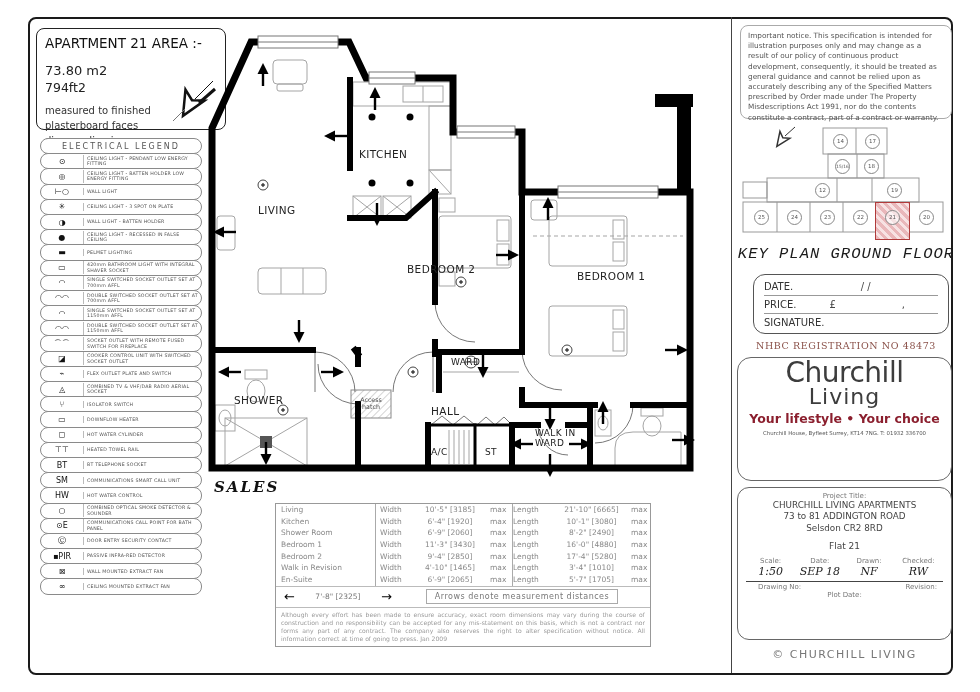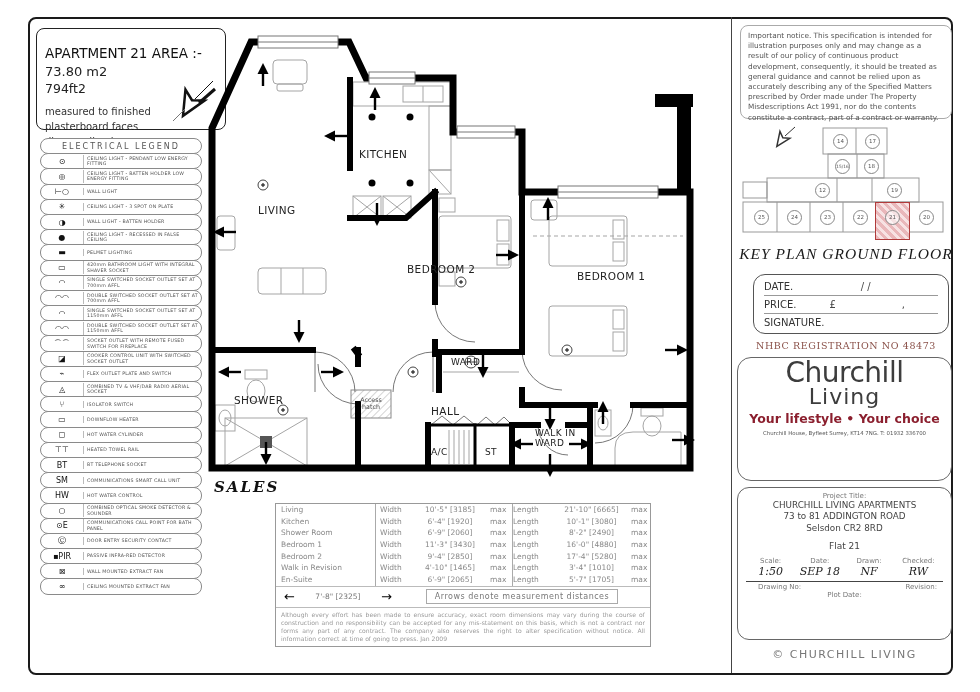--- a/index.html
+++ b/index.html
@@ -4,23 +4,23 @@
 <style>
   html,body{margin:0;padding:0;}
   body{width:980px;height:692px;position:relative;background:#fff;
        font-family:"DejaVu Sans",sans-serif;overflow:hidden;color:#222;}
   .frame{position:absolute;left:28px;top:17px;width:921px;height:654px;
          border:2px solid #1a1a1a;border-radius:8px;}
   .vdivider{position:absolute;left:731px;top:17px;width:1px;height:656px;background:#444;}
 
   
   .info-box{position:absolute;left:36px;top:28px;width:190px;height:102px;
-            border:1.5px solid #222;border-radius:8px;padding:16px 8px;box-sizing:border-box;}
+            border:1.5px solid #222;border-radius:8px;padding:6px 8px;box-sizing:border-box;}
   .info-title{font-size:13.5px;color:#111;}
-  .info-m2{font-size:13px;margin-top:3px;}
+  .info-m2{font-size:13px;margin-top:12px;}
   .info-ft2{font-size:12.5px;margin-top:2px;}
   .info-small{font-size:10px;color:#333;margin-top:8px;line-height:1.5;width:110px;}
   .north-arrow{position:absolute;right:8px;top:48px;}
 
   
   .legend{position:absolute;left:40px;top:138px;width:162px;}
   .legend-row{height:16.2px;border:1px solid #8a8a8a;border-radius:8px;margin-bottom:-1px;
               display:flex;align-items:center;box-sizing:border-box;background:#fff;}
   .legend-head{justify-content:center;font-size:8px;letter-spacing:2px;color:#555;}
   .legend-sym{width:42px;text-align:center;font-size:8px;color:#111;flex:none;border-right:0;}
@@ -53,21 +53,21 @@
 
   
   .notice{position:absolute;left:740px;top:25px;width:212px;height:94px;border:1px solid #aaa;border-radius:8px;
           box-sizing:border-box;padding:5px 7px;font-size:7.3px;line-height:1.4;color:#555;}
   .keyplan{position:absolute;left:737px;top:122px;width:218px;height:118px;}
   .kp-unit{position:absolute;width:13px;height:13px;border:1px solid #888;border-radius:50%;
            font-size:5.5px;line-height:13px;text-align:center;color:#555;background:rgba(255,255,255,.6);}
   .kp-hatch{position:absolute;border:1.5px solid #b03a3a;
             background:repeating-linear-gradient(45deg,#e9b7ba 0 3px,#f7e2e3 3px 6px);}
   .kp-title{position:absolute;left:737px;top:245px;width:218px;text-align:center;
-            font-family:Liberation Serif, serif;font-style:italic;font-size:15.5px;letter-spacing:1px;color:#1a1a1a;}
+            font-family:Liberation Mono, monospace;font-style:italic;font-size:15.5px;letter-spacing:1px;color:#1a1a1a;}
 
   .pricebox{position:absolute;left:753px;top:274px;width:196px;height:60px;border:1.5px solid #555;
             border-radius:12px;box-sizing:border-box;padding:3px 10px 0;}
   .price-row{display:flex;font-size:10px;color:#333;height:17px;align-items:center;border-bottom:1px solid #999;}
   .price-row:last-child{border-bottom:none;}
   .price-mid{flex:1;display:flex;justify-content:space-around;font-size:10px;color:#444;}
 
   .nhbc{position:absolute;left:737px;top:340px;width:218px;text-align:center;
         font-family:"DejaVu Serif",serif;font-size:9.5px;letter-spacing:.6px;color:#8a5149;}
 

